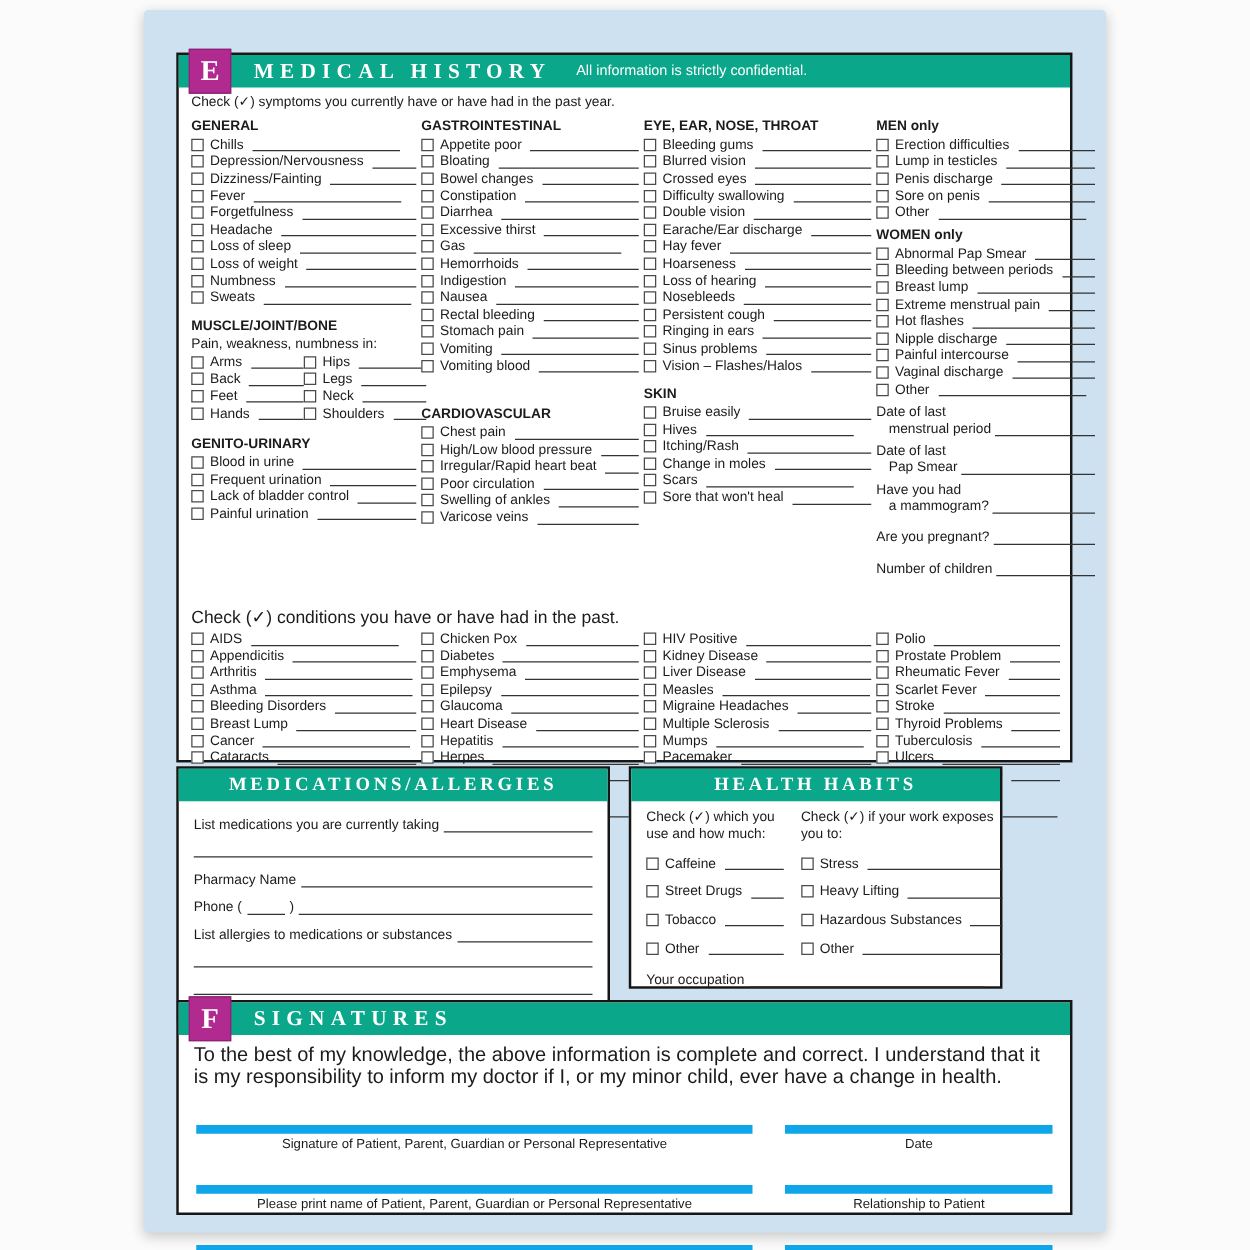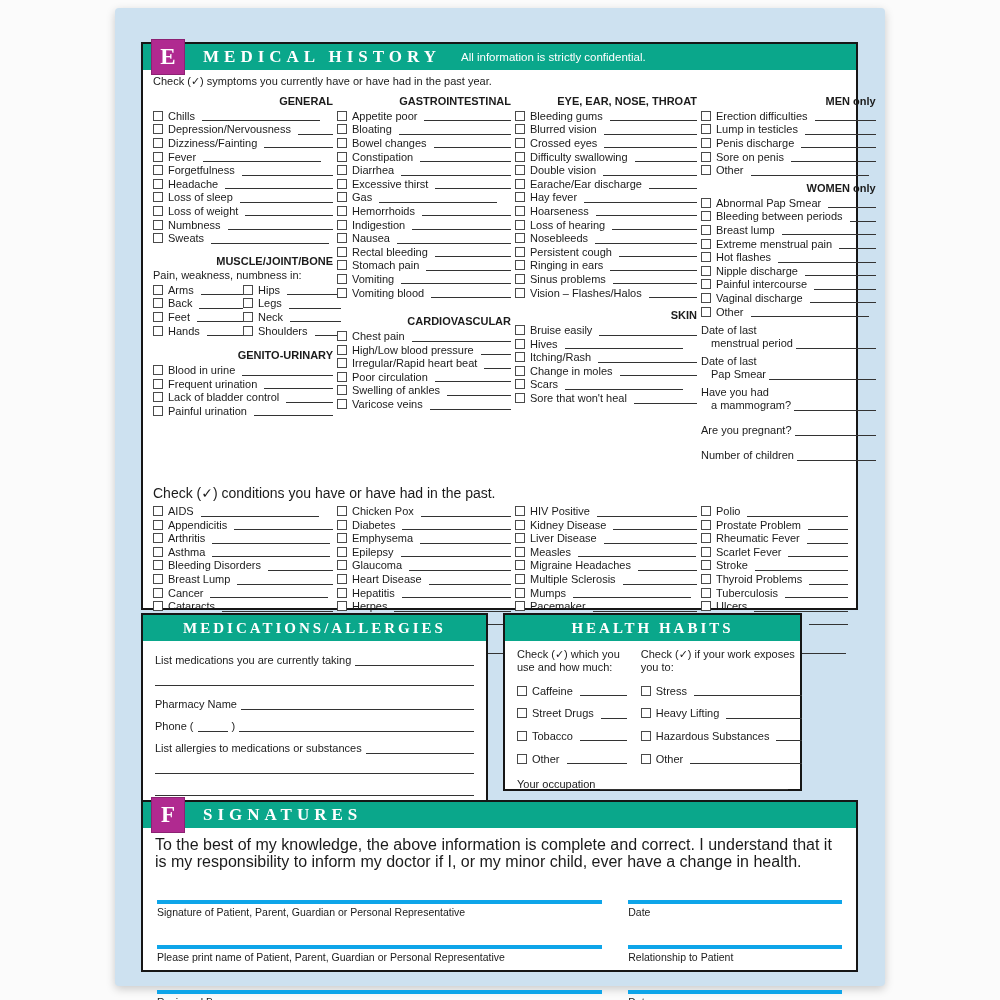--- a/index.html
+++ b/index.html
@@ -18,21 +18,21 @@
            color:#fff; font-family:"Liberation Serif",serif; font-weight:bold; font-size:23px;
            display:flex; align-items:center; justify-content:center; z-index:2; }
   .bar-title { margin-left:60px; color:#fff; font-family:"Liberation Serif",serif; font-weight:bold; font-size:17px; letter-spacing:5px; white-space:nowrap; }
   .bar-sub { margin-left:20px; color:#fff; font-size:11.5px; }
   .teal-bar.centered { justify-content:center; }
   .teal-bar.centered .bar-title { margin-left:0; font-size:15px; letter-spacing:3px; }
 
   .intro { font-size:11px; padding:5px 10px 2px; }
 
   .sym-grid, .cond-grid { display:grid; grid-template-columns:180px 174px 182px 1fr; column-gap:4px; padding:0 8px 0 10px; }
-  .group-title { text-align:right; font-weight:bold; font-size:11px; margin:5px 0 2px; }
+  .group-title { text-align:left; font-weight:bold; font-size:11px; margin:5px 0 2px; }
   .group-note { font-size:11px; margin:0 0 2px; }
   .check-item { display:flex; align-items:center; gap:5px; height:13.6px; font-size:11px; white-space:nowrap; }
   .checkbox { width:10px; height:10px; border:1px solid #4a4a4a; background:#fff; flex:none; }
   .two-col { display:grid; grid-template-columns:90px 1fr; }
   .fill-line { display:inline-block; border-bottom:1px solid #333; height:11px; flex:1; min-width:26px; }
   .check-line { max-width:118px; margin-left:2px; }
 
   .wfield { font-size:11px; margin-top:6px; }
   .wf-top { height:13px; }
   .wf-bot { display:flex; align-items:flex-end; gap:3px; }
@@ -51,21 +51,21 @@
   .hab-body { padding:7px 12px 0; font-size:11px; }
   .hab-cols { display:grid; grid-template-columns:1fr 1fr; column-gap:14px; }
   .hab-header { font-size:11px; line-height:13px; min-height:27px; }
   .hab-item { margin-top:9px; }
   .occ-row { display:flex; align-items:flex-end; gap:4px; font-size:11px; padding:0 12px; margin-top:13px; }
 
   .sig-statement { font-size:16px; line-height:17px; padding:8px 12px 0; }
   .sig-rows { padding:0 14px; margin-top:14px; }
   .sig-row { display:grid; grid-template-columns:65% 1fr; column-gap:26px; margin-top:27px; }
   .sig-row:first-child { margin-top:30px; }
-  .sig-cell { border-top:4px solid #0ea5e9; text-align:left; font-size:10.5px; padding-top:2px; }
+  .sig-cell { border-top:7px solid #0ea5e9; text-align:center; font-size:10.5px; padding-top:2px; }
 </style>
 </head>
 <body>
 
 <div class="canvas">
   <div class="sheet">
 
     <div class="form-box main-box">
       <div class="teal-bar">
         <div class="badge">E</div>
@@ -299,21 +299,21 @@
     <span>Vomiting</span>
     <span class="fill-line check-line" hidden=""></span>
   </div>
 
   <div class="check-item">
     <span class="checkbox"></span>
     <span>Vomiting blood</span>
     <span class="fill-line check-line" hidden=""></span>
   </div>
 </div>
-          <div class="group-title" style="margin-top:16px">CARDIOVASCULAR</div>
+          <div class="group-title" style="margin-top:26px">CARDIOVASCULAR</div>
           <div>
   <div class="check-item">
     <span class="checkbox"></span>
     <span>Chest pain</span>
     <span class="fill-line check-line" hidden=""></span>
   </div>
 
   <div class="check-item">
     <span class="checkbox"></span>
     <span>High/Low blood pressure</span>

